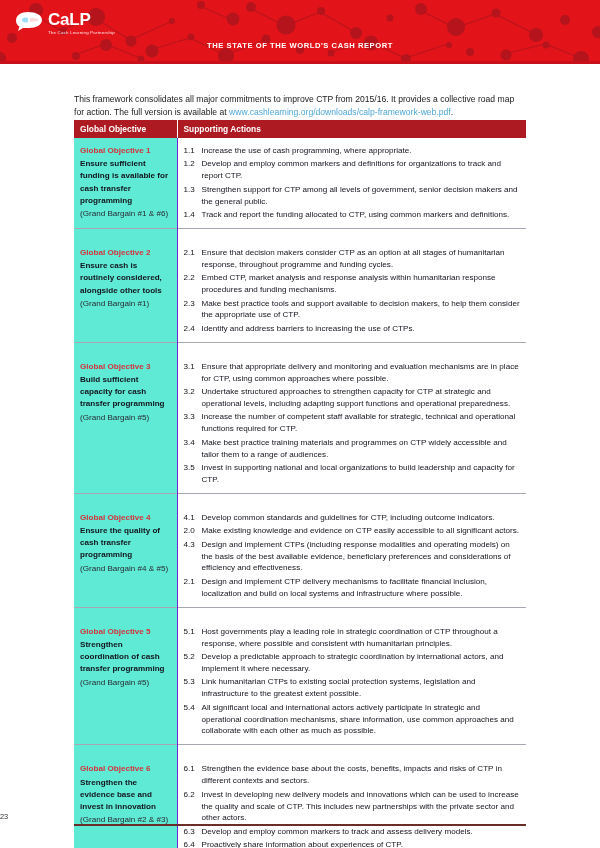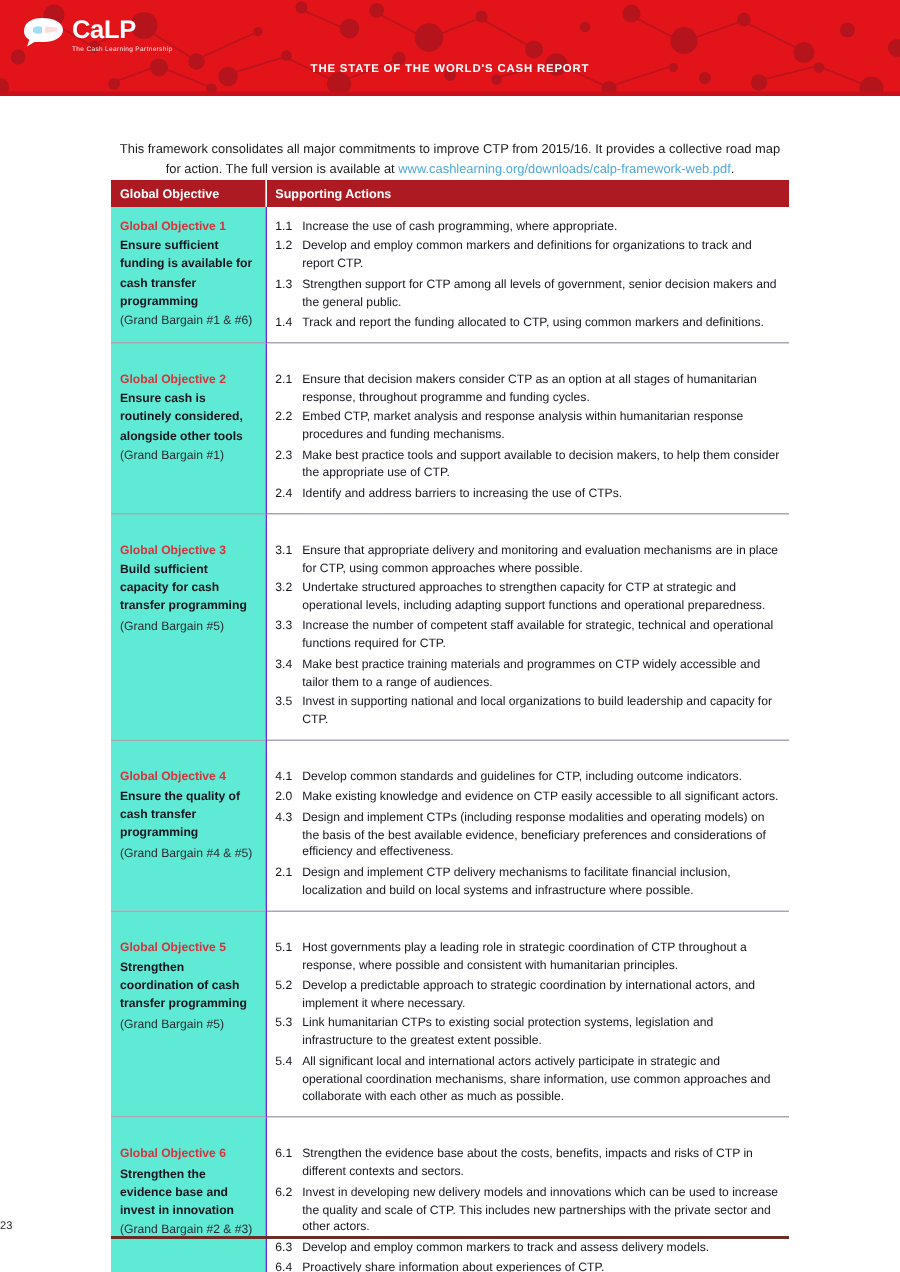--- a/index.html
+++ b/index.html
@@ -92,21 +92,20 @@
 
   
   .intro {
     position: absolute;
     left: 74px;
     top: 84px;
     width: 452px;
     font-size: 8.6px;
     line-height: 13.4px;
     color: #1b1b1b;
-    text-align: center;
   }
   .intro-link {
     color: #4fa8d8;
     text-decoration: none;
   }
 
   
   .framework-table {
     position: absolute;
     left: 74px;

